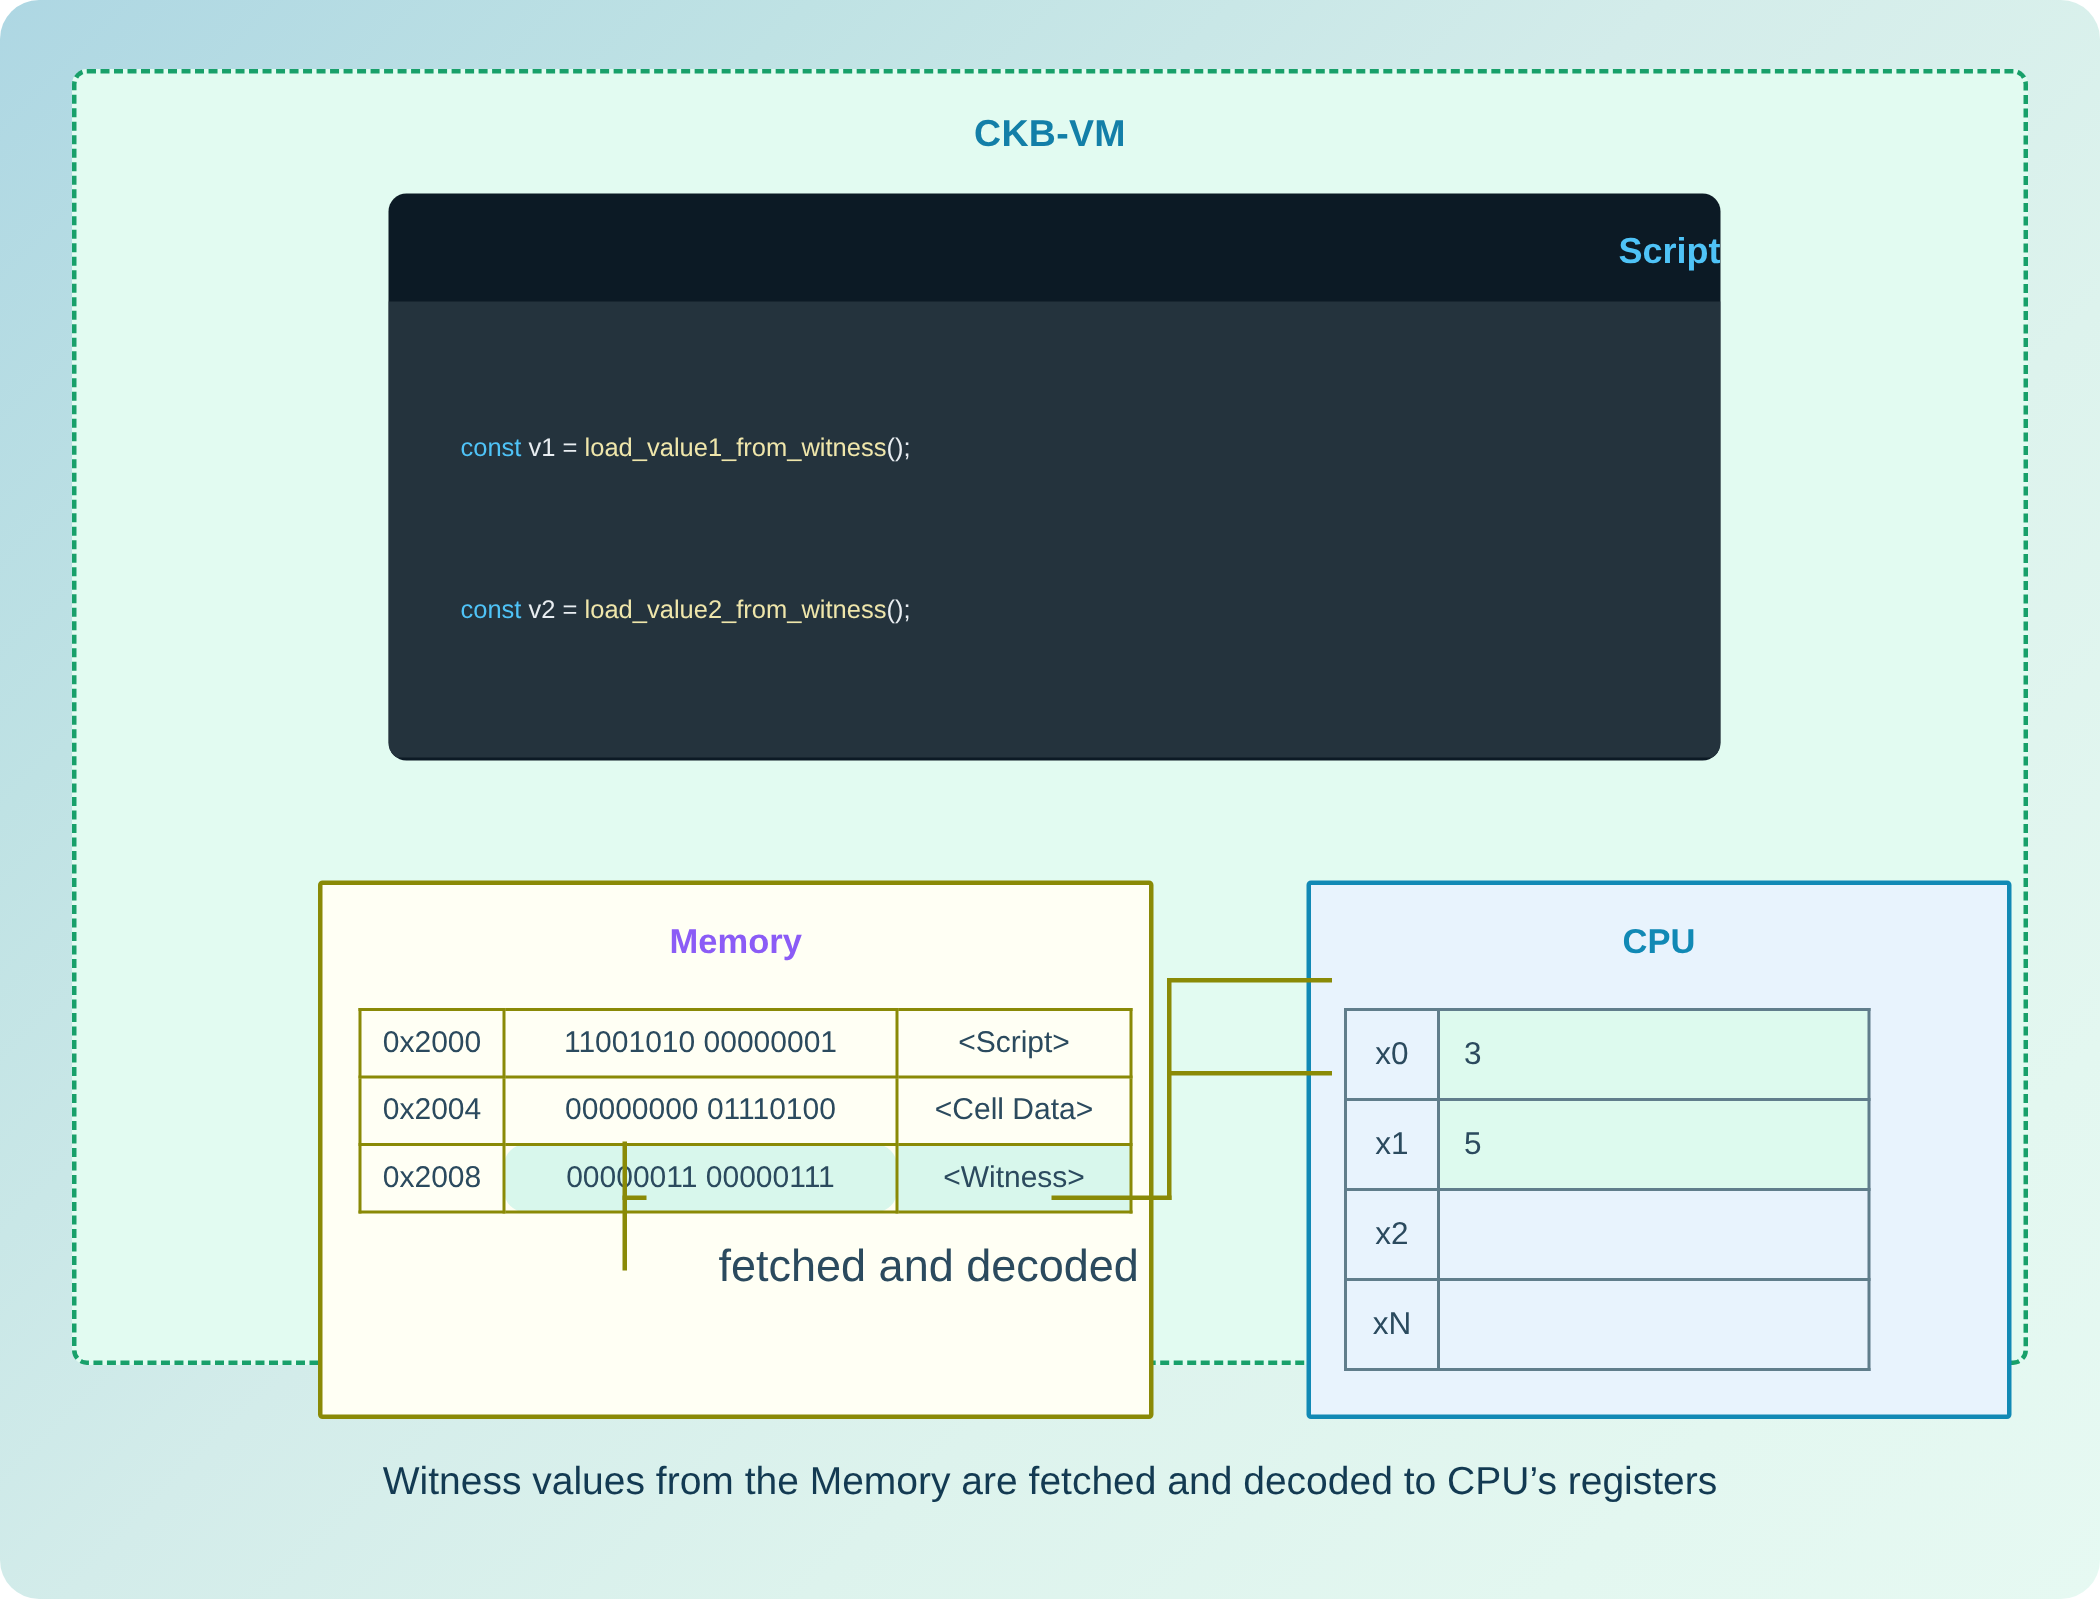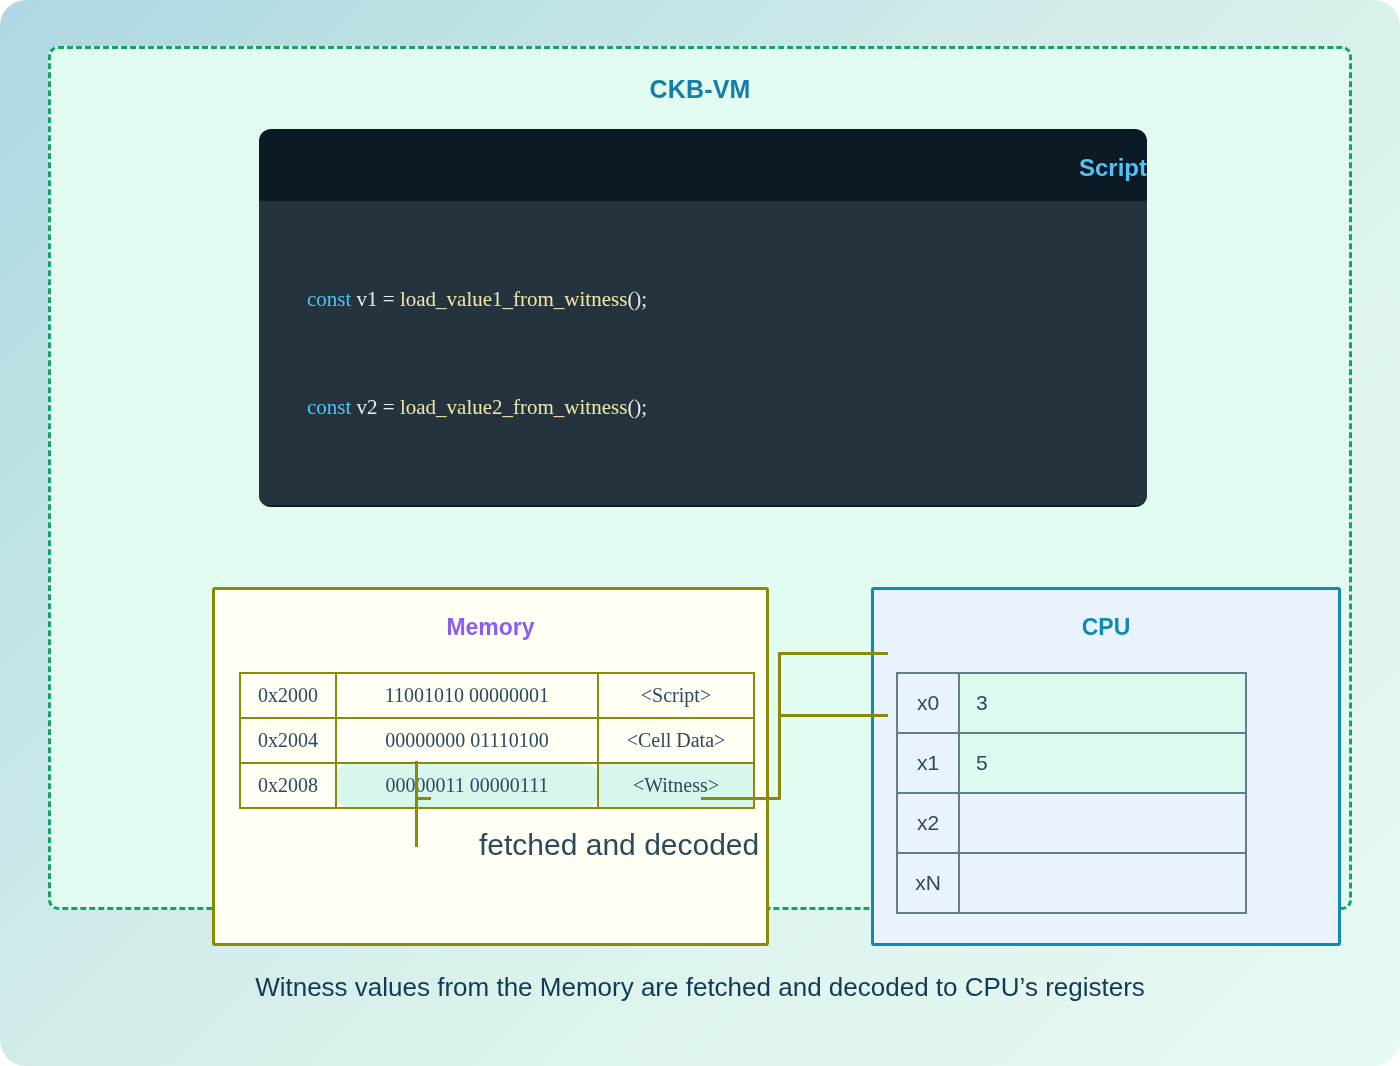--- a/index.html
+++ b/index.html
@@ -60,22 +60,22 @@
   }
   #script-title {
     height: 72px;
     line-height: 78px;
     text-align: right;
     font-size: 24px;
     font-weight: bold;
     color: #4fc3f7;
   }
   .code-area {
-    font-family: Liberation Serif, serif;
-    font-size: 21px;
+    font-family: Liberation Sans, sans-serif;
+    font-size: 17px;
     line-height: 36px;
     color: #e8edf1;
     white-space: pre;
   }
   .code-block {
     padding: 8px 0 8px 48px;
   }
   .code-block.highlight {
     background: #24333d;
   }
@@ -114,21 +114,20 @@
     border-collapse: collapse;
     table-layout: fixed;
   }
   #memory-table td {
     border: 2px solid #8a8a06;
     height: 43px;
     font-size: 20px;
     color: #2b4a5e;
     text-align: center;
     padding: 0;
-    font-family: Liberation Serif, serif;
   }
   #memory-table td.addr { width: 94px; background: #fffff4; }
   #memory-table td.bits { width: 260px; border-radius: 14px; }
   #memory-table td.tag  { width: 154px; }
   #memory-table tr.witness td.bits,
   #memory-table tr.witness td.tag { background: #d8f7ec; }
 
   
   #cpu-panel {
     position: absolute;

